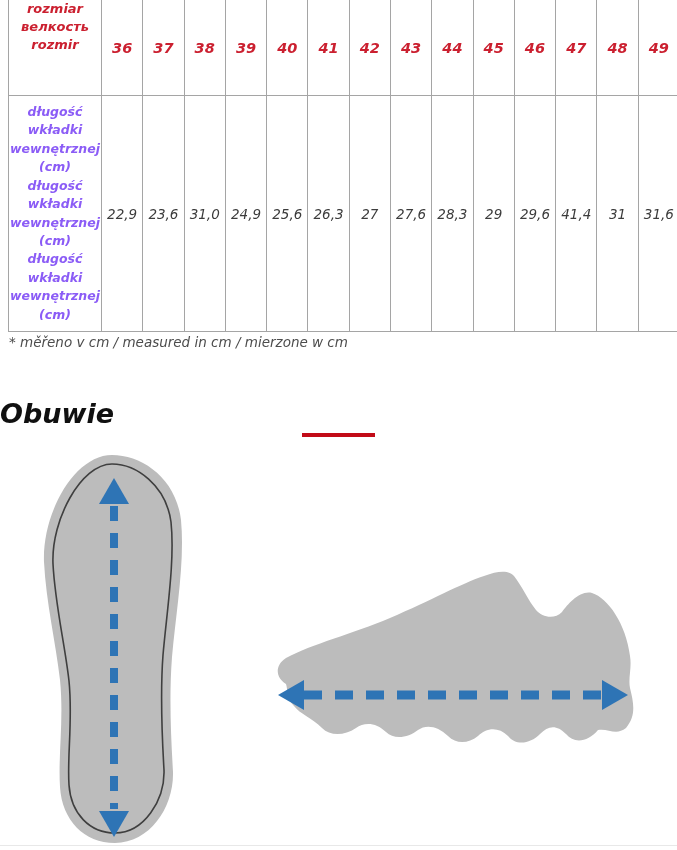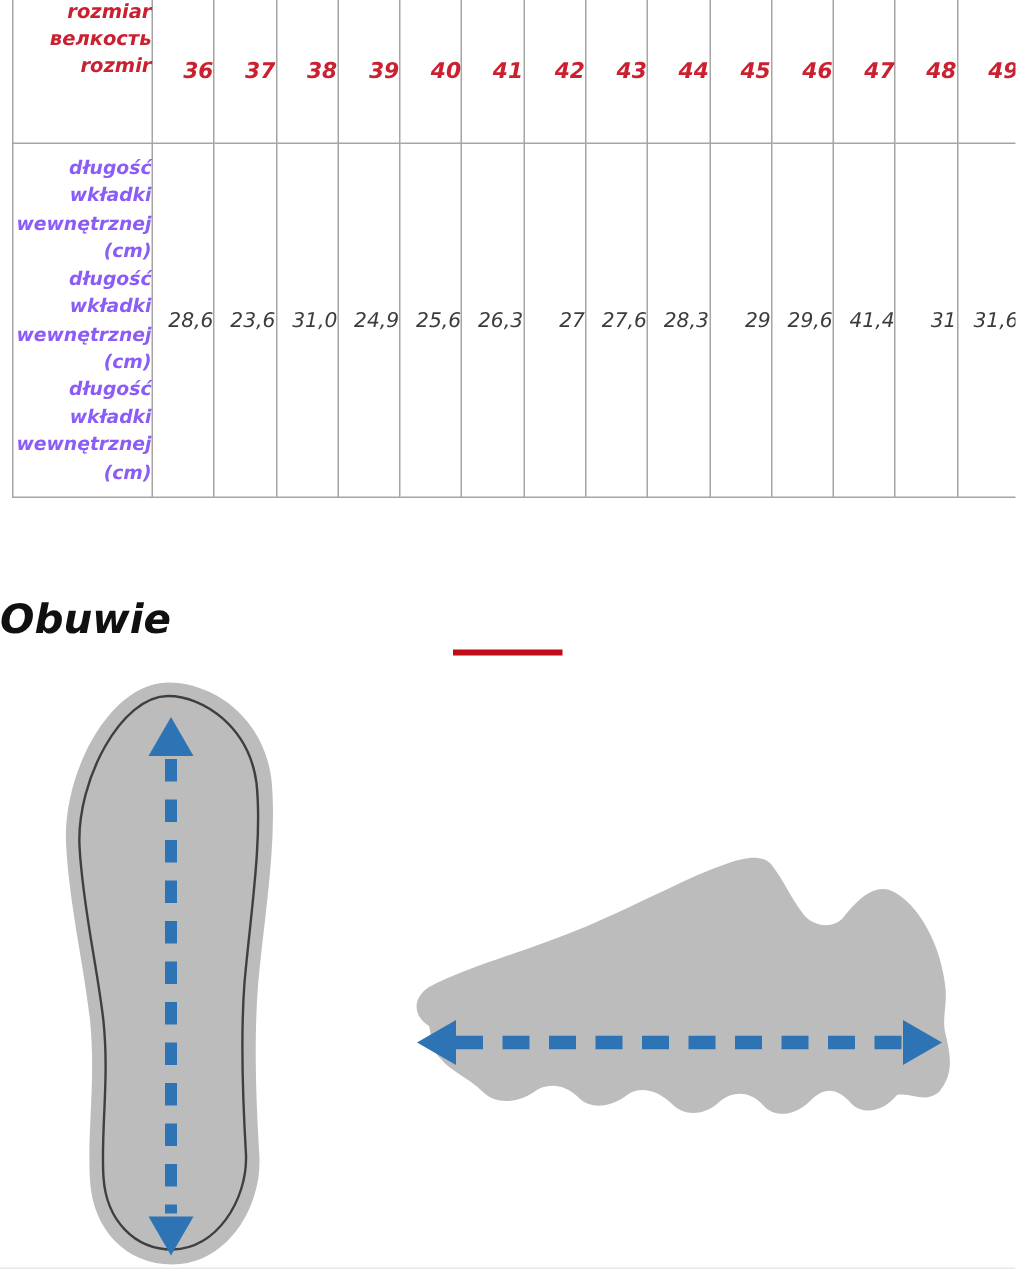--- a/index.html
+++ b/index.html
@@ -7,21 +7,21 @@
     width:677px;height:850px;
     font-family:"DejaVu Sans", sans-serif;
     font-style:italic;
     position:relative;overflow:hidden;
   }
   .page{position:relative;width:677px;height:850px;background:#fff;overflow:hidden;}
 
   
   .table-wrap{position:absolute;top:0;left:8px;width:669px;height:332px;overflow:hidden;}
   table.size-table{border-collapse:collapse;table-layout:fixed;width:672px;}
-  table.size-table td{border:1px solid #a5a5a5;padding:0;text-align:right;background:#fff;}
+  table.size-table td{border:1px solid #a5a5a5;padding:0;text-align:center;background:#fff;}
   col.label-col{width:93px;}
   tr.head-row td{border-top:none;height:95px;}
   tr.data-row td{height:235px;}
   td.header-label-cell{vertical-align:top;padding-top:4px;}
   td.header-label-cell div{font-weight:bold;color:var(--table_red);font-size:13px;line-height:18px;}
   td.size-cell{vertical-align:middle;font-weight:bold;color:var(--table_red);font-size:14.5px;}
   td.row-label-cell{vertical-align:middle;}
   td.row-label-cell div{font-weight:bold;color:#8b5cf6;font-size:12.5px;line-height:18.4px;}
   td.value-cell{vertical-align:middle;color:#3c3c3c;font-size:13.5px;}
 
@@ -79,40 +79,41 @@
               <div>(cm)</div>
               <div>długość</div>
               <div>wkładki</div>
               <div>wewnętrznej</div>
               <div>(cm)</div>
               <div>długość</div>
               <div>wkładki</div>
               <div>wewnętrznej</div>
               <div>(cm)</div>
             </td>
-      <td class="value-cell">28,6</td>
+      <td class="value-cell">22,9</td>
             <td class="value-cell">23,6</td>
             <td class="value-cell">31,0</td>
             <td class="value-cell">24,9</td>
             <td class="value-cell">25,6</td>
             <td class="value-cell">26,3</td>
             <td class="value-cell">27</td>
             <td class="value-cell">27,6</td>
             <td class="value-cell">28,3</td>
             <td class="value-cell">29</td>
             <td class="value-cell">29,6</td>
             <td class="value-cell">41,4</td>
             <td class="value-cell">31</td>
             <td class="value-cell">31,6</td>
           </tr>
     </tbody>
       </table>
   </div>
 
   <div class="footnotes">
+    <div>* měřeno v cm / measured in cm / mierzone w cm</div>
   </div>
 
   <div class="section-title">Obuwie</div>
   <div class="title-underline"></div>
 
   <svg class="insole-svg" width="150" height="393" viewBox="0 0 150 393" xmlns="http://www.w3.org/2000/svg">
     <path style="fill:var(--figure_gray)" d="M 74,3
              C 104,3 138,26 143,68
              C 147,110 138,160 134,205
              C 131,245 133,285 135,320

